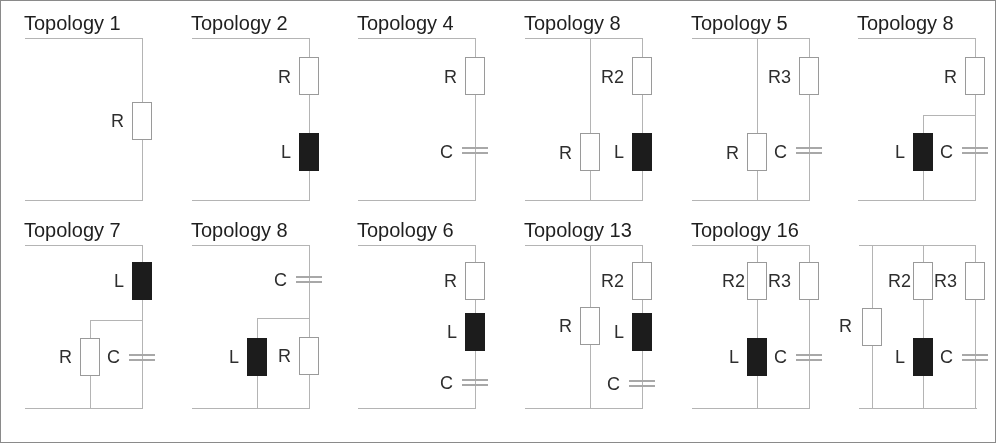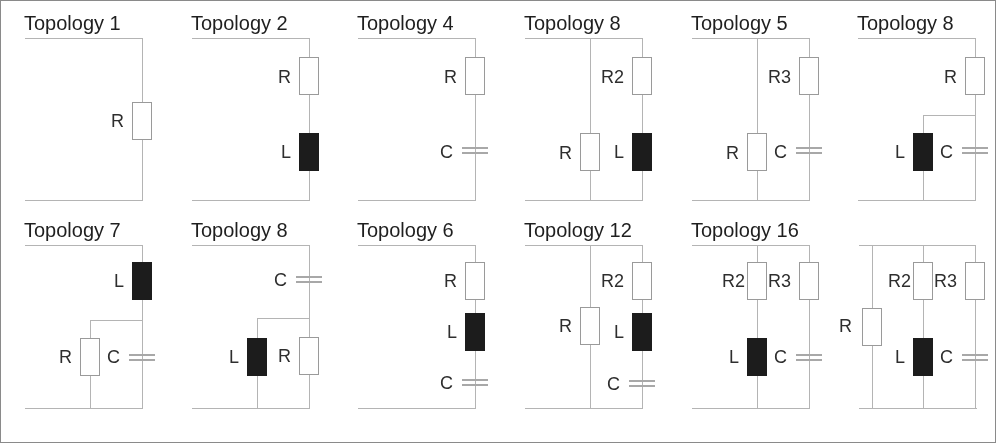--- a/index.html
+++ b/index.html
@@ -151,21 +151,21 @@
     <div class="l" style="left:132px;top:106px"></div>
     <div class="lb" style="left:90px;top:114px">L</div>
     <div class="c" style="left:129px;top:172px">
         <i></i>
         <i></i>
       </div>
     <div class="lb" style="left:86px;top:165px">C</div>
   </div>
 
   <div class="cell" style="left:500px;top:207px">
-    <div class="t" style="left:24px;top:12px">Topology 12</div>
+    <div class="t" style="left:24px;top:12px">Topology 13</div>
     <div class="wh" style="left:25px;top:38px;width:118px"></div>
     <div class="wv" style="left:90px;top:38px;height:163px"></div>
     <div class="wv" style="left:142px;top:38px;height:163px"></div>
     <div class="wh" style="left:25px;top:201px;width:118px"></div>
     <div class="r" style="left:80px;top:100px"></div>
     <div class="lb" style="left:38px;top:108px">R</div>
     <div class="r" style="left:132px;top:55px"></div>
     <div class="lb" style="left:90px;top:63px">R2</div>
     <div class="l" style="left:132px;top:106px"></div>
     <div class="lb" style="left:90px;top:114px">L</div>

